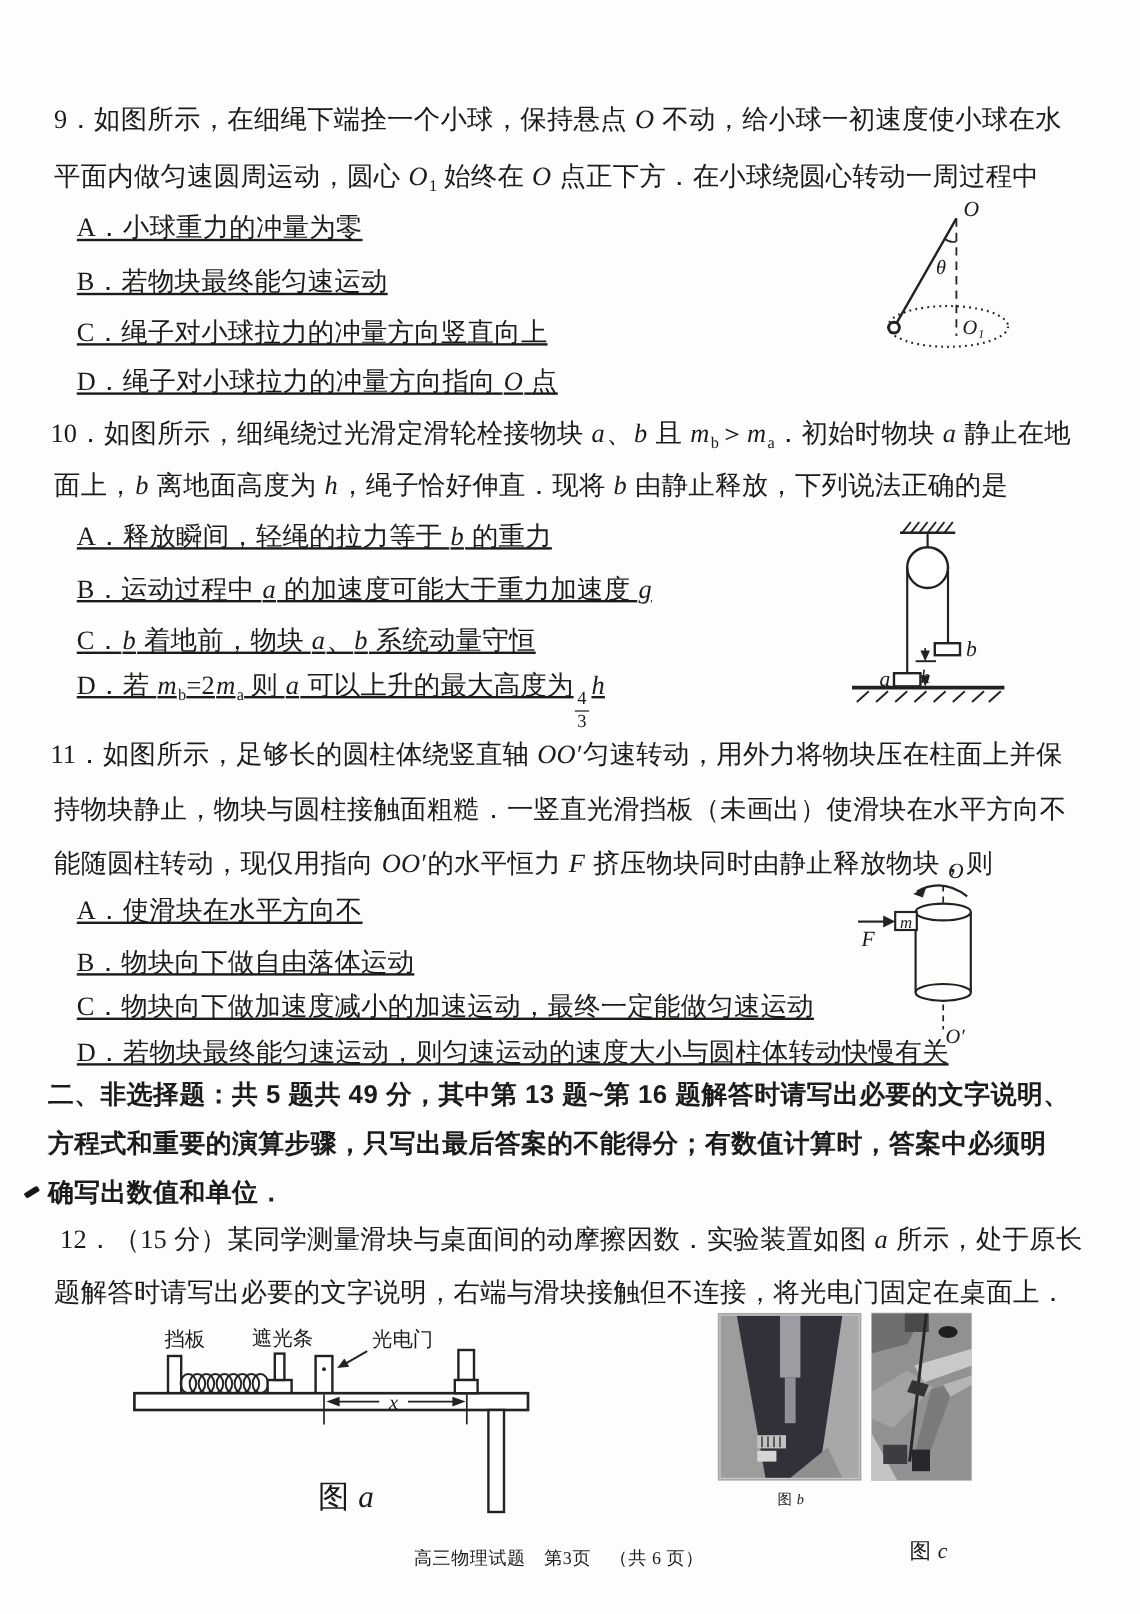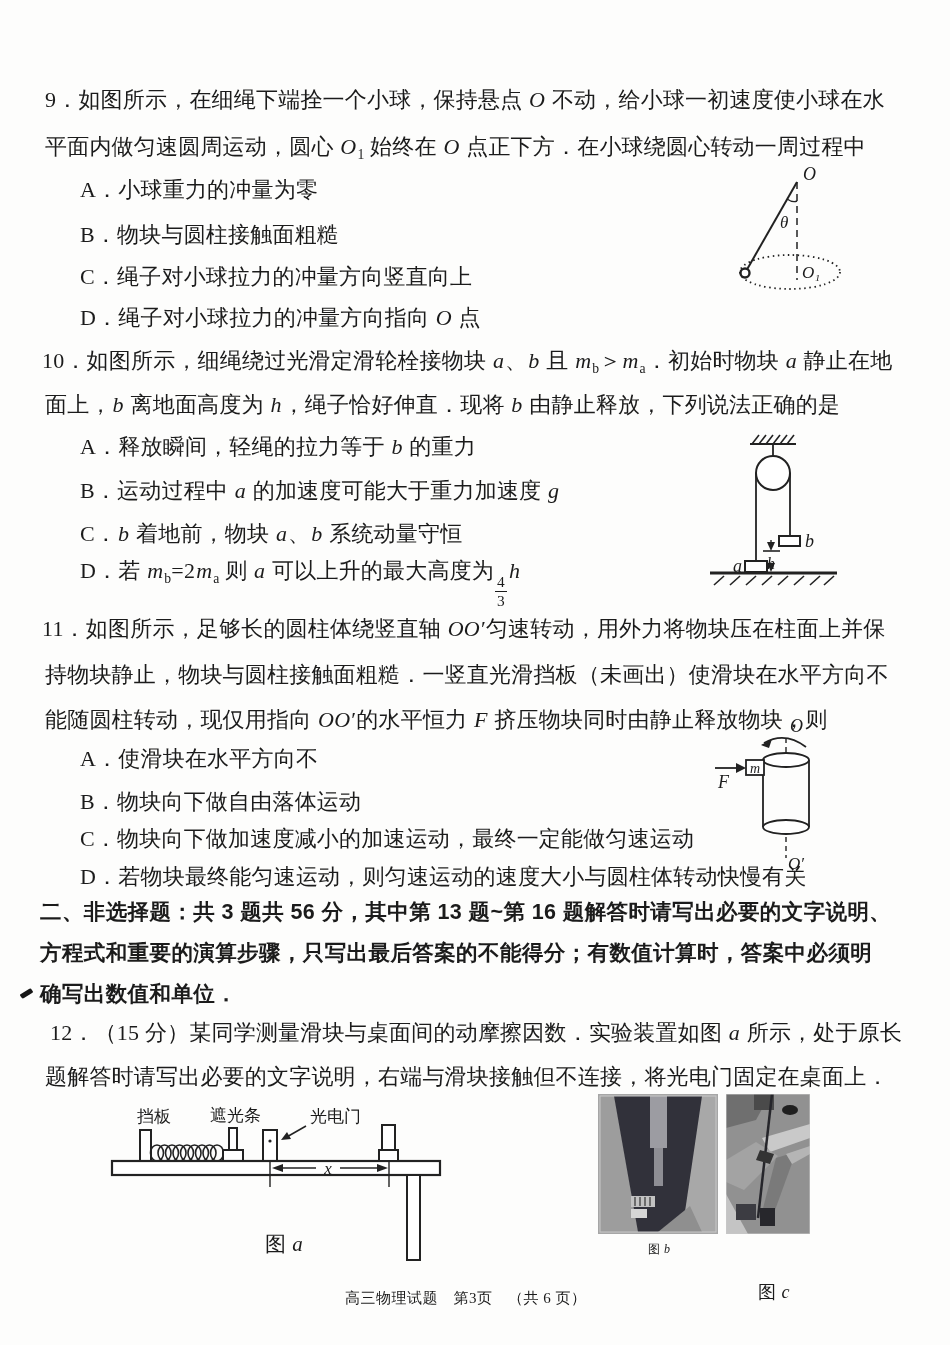--- a/index.html
+++ b/index.html
@@ -1,40 +1,40 @@
 <!DOCTYPE html>
 <html><head>
 <meta charset="utf-8">
 <style>
   html,body{margin:0;padding:0;}
   body{width:950px;height:1345px;background:#fdfdfc;position:relative;overflow:hidden;
        font-family:"Liberation Serif",serif;color:#1b1b1b;}
   .ln{position:absolute;white-space:nowrap;font-size:22px;letter-spacing:.2px;line-height:1.3;}
-  .opt{left:80px;}
+  .opt{left:64px;text-decoration:underline;}
   .bold-ln{font-family:"Liberation Sans",sans-serif;font-weight:700;font-size:21.5px;letter-spacing:.4px;}
-  .cap{position:absolute;white-space:nowrap;font-size:21px;}
+  .cap{position:absolute;white-space:nowrap;font-size:26px;}
   .footer{position:absolute;font-size:15px;letter-spacing:.5px;}
   sub{font-size:.62em;line-height:0;}
   i{padding:0 1px;}
   .frac{display:inline-flex;flex-direction:column;vertical-align:-.6em;font-size:.7em;line-height:1.05;text-align:center;margin:0 1px;}
   .frac .fn{border-bottom:1.4px solid currentColor;padding:0 2px 1px;}
   .frac .fd{padding-top:1px;}
   svg.diag{position:absolute;overflow:visible;}
   svg text{font-family:"Liberation Serif",serif;fill:#1b1b1b;}
   .ink{position:absolute;left:20px;top:991px;width:13px;height:5px;background:#161616;
        transform:rotate(-32deg);border-radius:1px 2px 1px 2px;}
   .photo{position:absolute;}
 </style>
 </head>
 <body>
 
 <div class="ln" style="left:45px;top:86px">9．如图所示，在细绳下端拴一个小球，保持悬点 <i>O</i> 不动，给小球一初速度使小球在水</div>
 <div class="ln" style="left:45px;top:133px">平面内做匀速圆周运动，圆心 <i>O</i><sub>1</sub> 始终在 <i>O</i> 点正下方．在小球绕圆心转动一周过程中</div>
 <div class="ln opt" style="top:176px">A．小球重力的冲量为零</div>
-<div class="ln opt" style="top:221px">B．物块与圆柱接触面粗糙</div>
+<div class="ln opt" style="top:221px">B．若物块最终能匀速运动</div>
 <div class="ln opt" style="top:263px">C．绳子对小球拉力的冲量方向竖直向上</div>
 <div class="ln opt" style="top:304px">D．绳子对小球拉力的冲量方向指向 <i>O</i> 点</div>
 
 <svg class="diag" style="left:725px;top:158px" width="225" height="148" viewBox="0 0 225 148">
   <ellipse cx="65" cy="114" rx="50" ry="17" fill="none" stroke="#222" stroke-width="1.8" stroke-dasharray="1.5 3.5"></ellipse>
   <line x1="72" y1="24" x2="72" y2="122" stroke="#222" stroke-width="1.5" stroke-dasharray="7 5"></line>
   <line x1="72" y1="24" x2="20" y2="115" stroke="#222" stroke-width="2"></line>
   <path d="M 62 41 Q 68 45 72 43" fill="none" stroke="#222" stroke-width="1.4"></path>
   <circle cx="20" cy="115" r="4.5" fill="#fff" stroke="#222" stroke-width="2.4"></circle>
   <text x="78" y="22" font-size="18" font-style="italic">O</text>
@@ -108,21 +108,21 @@
   <ellipse cx="86" cy="44" rx="23" ry="7" fill="#fff" stroke="#222" stroke-width="1.8"></ellipse>
   <rect x="46" y="44" width="18" height="15" fill="#fff" stroke="#222" stroke-width="1.8"></rect>
   <line x1="15" y1="52" x2="41" y2="52" stroke="#222" stroke-width="1.8"></line>
   <polygon points="46,52 36,47 36,57" fill="#222"></polygon>
   <text x="90" y="16" font-size="18" font-style="italic">O</text>
   <text x="88" y="153" font-size="17" font-style="italic">O′</text>
   <text x="55" y="57" font-size="14" font-style="italic" text-anchor="middle">m</text>
   <text x="18" y="72" font-size="18" font-style="italic">F</text>
 </svg>
 
-<div class="ln bold-ln" style="left:40px;top:899px">二、非选择题：共 3 题共 56 分，其中第 13 题~第 16 题解答时请写出必要的文字说明、</div>
+<div class="ln bold-ln" style="left:40px;top:899px">二、非选择题：共 5 题共 49 分，其中第 13 题~第 16 题解答时请写出必要的文字说明、</div>
 <div class="ln bold-ln" style="left:40px;top:940px">方程式和重要的演算步骤，只写出最后答案的不能得分；有数值计算时，答案中必须明</div>
 <div class="ln bold-ln" style="left:40px;top:981px">确写出数值和单位．</div>
 <div class="ink"></div>
 
 <div class="ln" style="left:50px;top:1019px">12．（15 分）某同学测量滑块与桌面间的动摩擦因数．实验装置如图 <i>a</i> 所示，处于原长</div>
 <div class="ln" style="left:45px;top:1063px">题解答时请写出必要的文字说明，右端与滑块接触但不连接，将光电门固定在桌面上．</div>
 
 <svg class="diag" style="left:100px;top:1095px" width="350" height="170" viewBox="0 0 350 170">
   <text x="37" y="27" font-size="17">挡板</text>
   <text x="110" y="26" font-size="17">遮光条</text>

